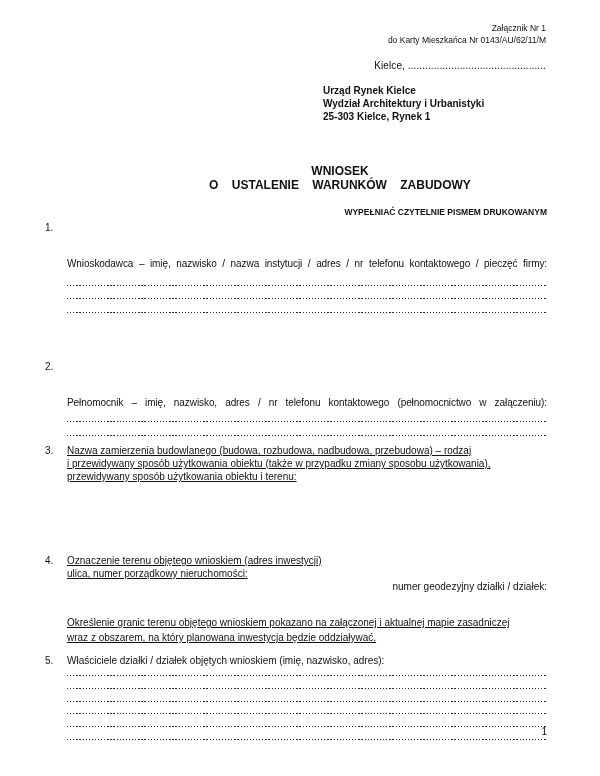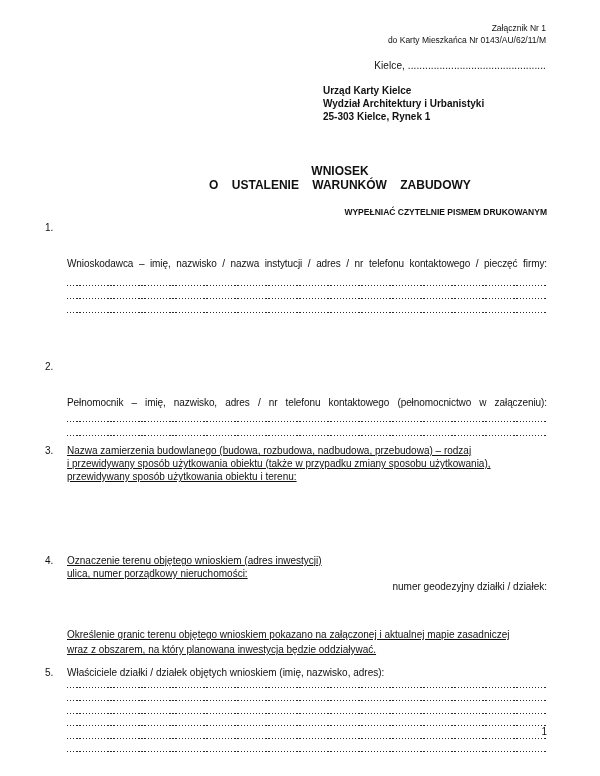--- a/index.html
+++ b/index.html
@@ -29,40 +29,40 @@
   .justify-last{text-align:justify;text-align-last:justify;letter-spacing:-0.08px;margin-top:36px;}
   .dotline{
     height:13.5px;
     background:repeating-linear-gradient(to right,#2a2a2a 0 1.2px,transparent 1.2px 3.1px) left bottom/100% 1.3px no-repeat;
   }
   .dots-first{margin-top:2.5px;}
   .item-2{margin-top:47px;}
   .item-3{margin-top:8px;}
   .item-4{margin-top:71px;}
   .sub-label{line-height:13px;text-align:right;}
-  .map-note{margin-top:34px;line-height:15px;}
+  .map-note{margin-top:22px;line-height:15px;}
   .item-5{margin-top:9px;}
   .dots5 .dotline{height:12.7px;}
   .dots5 .dots-first{margin-top:-3px;}
   .page-number{top:726px;right:53px;font-size:10px;}
 </style>
 </head>
 <body>
 
 <div class="page">
 
   <div class="abs hdr-small">
     <div>Załącznik Nr 1</div>
     <div>do Karty Mieszkańca Nr 0143/AU/62/11/M</div>
   </div>
 
   <div class="abs date-line">Kielce, ................................................</div>
 
   <div class="abs office">
-    <div>Urząd Karty Kielce</div>
+    <div>Urząd Rynek Kielce</div>
     <div>Wydział Architektury i Urbanistyki</div>
     <div>25-303 Kielce, Rynek 1</div>
   </div>
 
   <div class="abs title">
     <div>WNIOSEK</div>
     <div class="sub">O USTALENIE WARUNKÓW ZABUDOWY</div>
   </div>
 
   <div class="abs instruction">WYPEŁNIAĆ CZYTELNIE PISMEM DRUKOWANYM</div>

